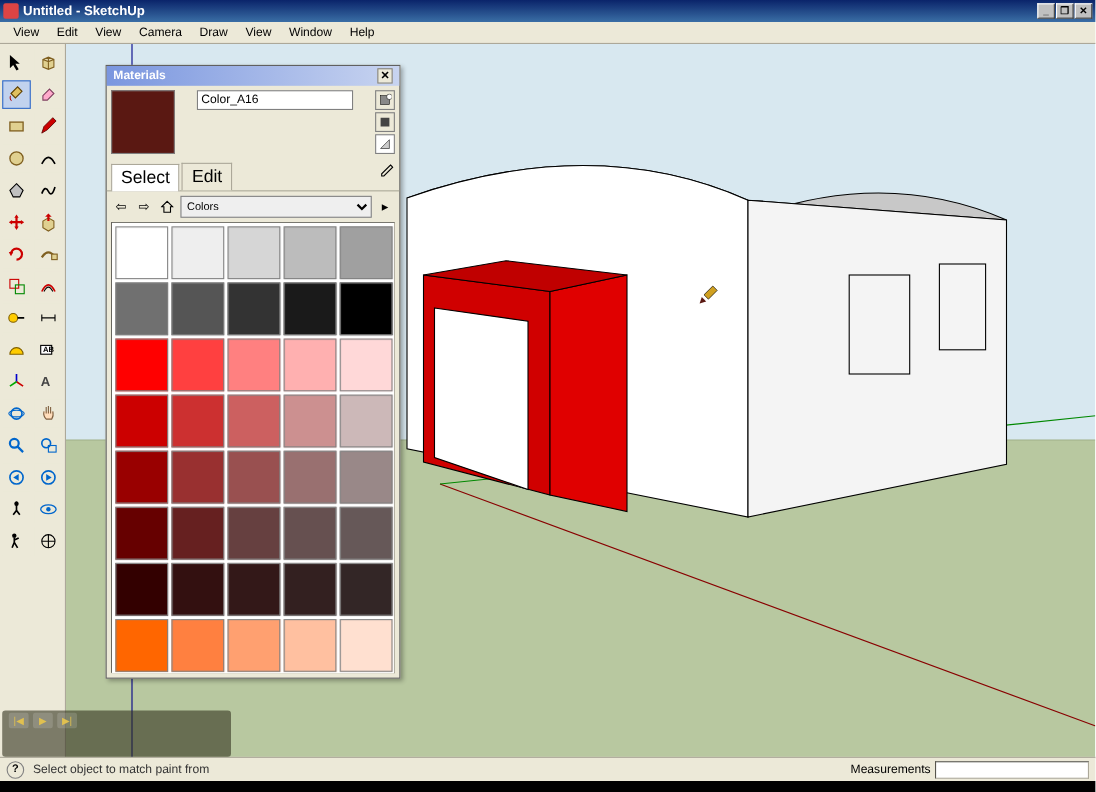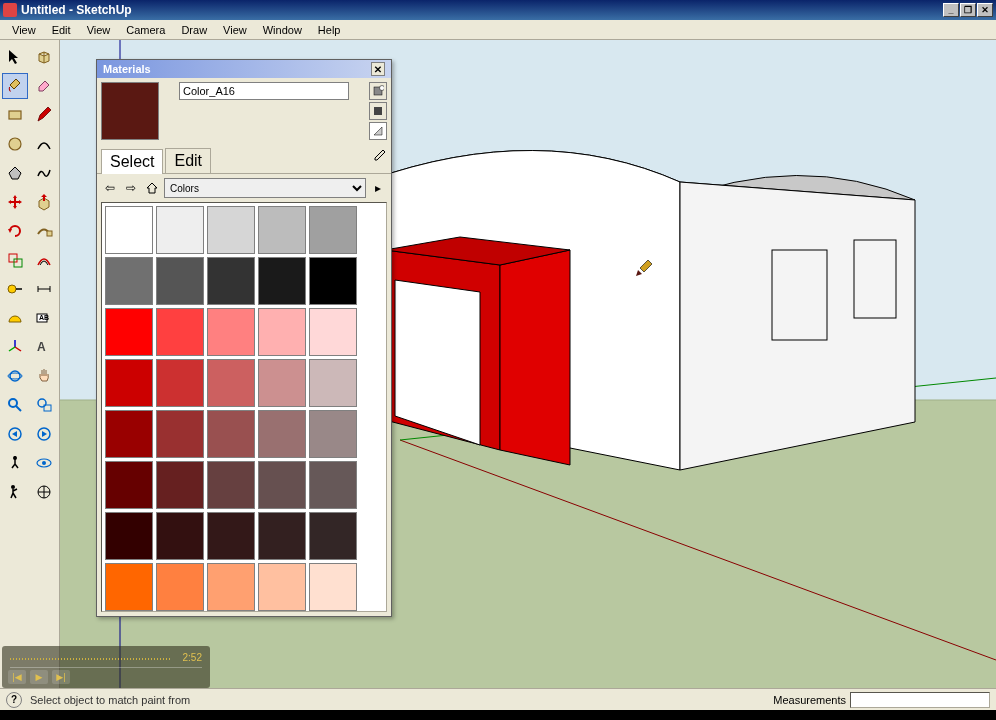--- a/index.html
+++ b/index.html
@@ -84,21 +84,21 @@
 }
 .viewport-3d {
   width: 100%; height: 100%;
   position: relative;
 }
 
 
 .materials-panel {
   position: absolute;
   left: 96px; top: 59px;
-  width: 296px;
+  width: 268px;
   background: #ece9d8;
   border: 1px solid #606060;
   box-shadow: 2px 2px 4px rgba(0,0,0,0.3);
   z-index: 100;
 }
 .materials-panel .panel-title {
   height: 18px;
   background: linear-gradient(to right, #7a96df, #c8d4f0);
   color: #fff;
   font-size: 11px;
@@ -628,24 +628,20 @@
         <div class="swatch" style="background: rgb(255, 102, 0);"></div>
         <div class="swatch" style="background: rgb(255, 128, 64);"></div>
         <div class="swatch" style="background: rgb(255, 160, 112);"></div>
         <div class="swatch" style="background: rgb(255, 192, 160);"></div>
         <div class="swatch" style="background: rgb(255, 224, 208);"></div>
       </div>
   </div>
 </div>
 
 <div class="video-overlay">
-  <div class="video-seek">
-    <div class="seek-marks"></div>
-    <div class="seek-time">2:52</div>
-  </div>
   <div class="video-ctrl">
     <div class="video-btn">|◀</div>
     <div class="video-btn">▶</div>
     <div class="video-btn">▶|</div>
   </div>
 </div>
 
 <div class="statusbar">
   <div class="status-icon">?</div>
   <div class="status-text">Select object to match paint from</div>

